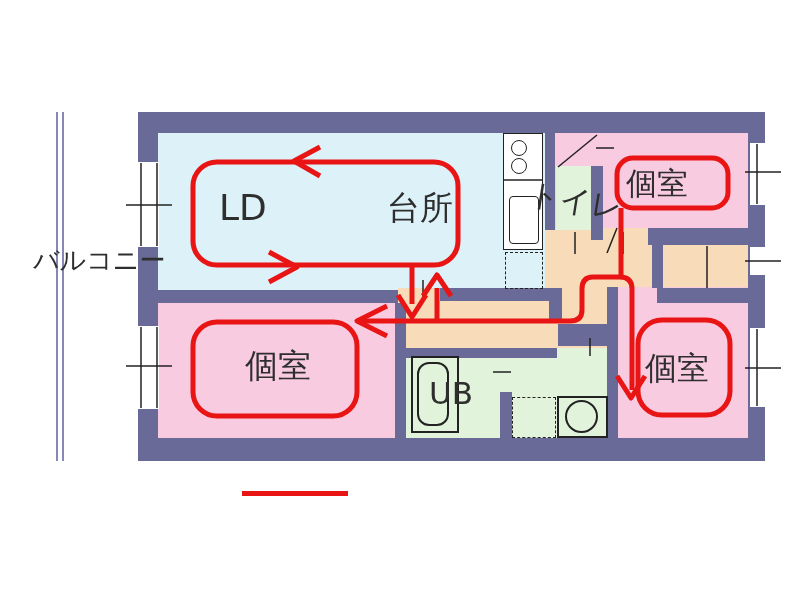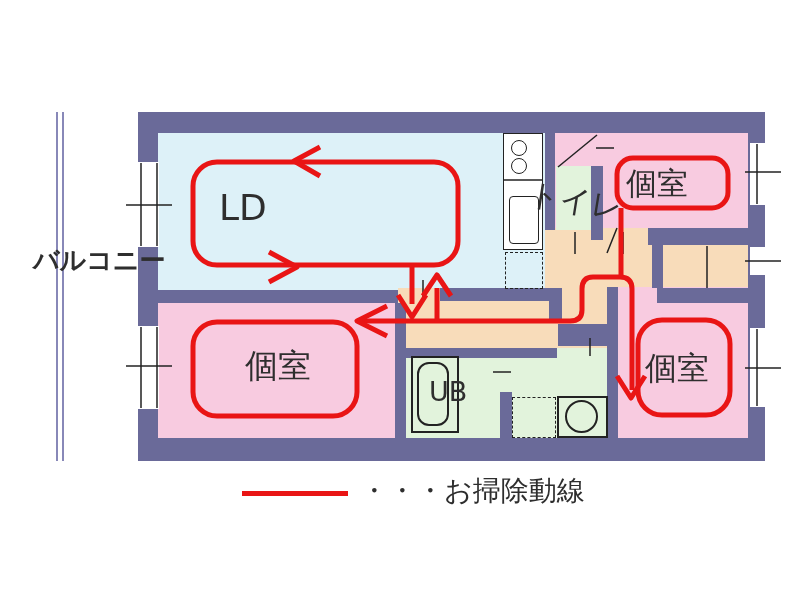--- a/index.html
+++ b/index.html
@@ -107,24 +107,24 @@
     <path class="route" d="M412,266 L412,304"></path>
     <path class="route" d="M437,322 L437,288"></path>
     <polyline class="route" points="320,147 294,161 320,176"></polyline>
     <polyline class="route" points="269,252 297,267 269,282"></polyline>
     <polyline class="route" points="398,295 412,317 426,295"></polyline>
     <polyline class="route" points="423,296 437,275 451,296"></polyline>
     <polyline class="route" points="387,306 357,321 387,336"></polyline>
     <polyline class="route" points="617,376 631,398 645,376"></polyline>
   </svg>
 
-  <div class="label" style="left:33px;top:247px;font-size:26px;font-weight:bold;">バルコニー</div>
+  <div class="label" style="left:33px;top:247px;font-size:26px;">バルコニー</div>
   <div class="label" style="left:219px;top:190px;font-size:36px;text-align:right;">LD</div>
+  <div class="label" style="left:387px;top:191px;font-size:33px;">台所</div>
   <div class="label" style="left:531px;top:178px;font-size:31px;transform:rotate(9deg);transform-origin:left top;">トイレ</div>
   <div class="label" style="left:626px;top:168px;font-size:31px;">個室</div>
   <div class="label" style="left:645px;top:352px;font-size:32px;">個室</div>
   <div class="label" style="left:245px;top:349px;font-size:33px;">個室</div>
-  <div class="label" style="left:429px;top:378px;font-size:27px;">UB</div>
+  <div class="label" style="left:429px;top:378px;font-size:31px;">UB</div>
 
   <div class="legend-line" style="left:242px;top:491px;width:106px;height:5px;"></div>
-  <div class="label" style="left:360px;top:477px;font-size:28px;">・・・お掃除動線</div>
 
 </div>
 
 </body></html>

